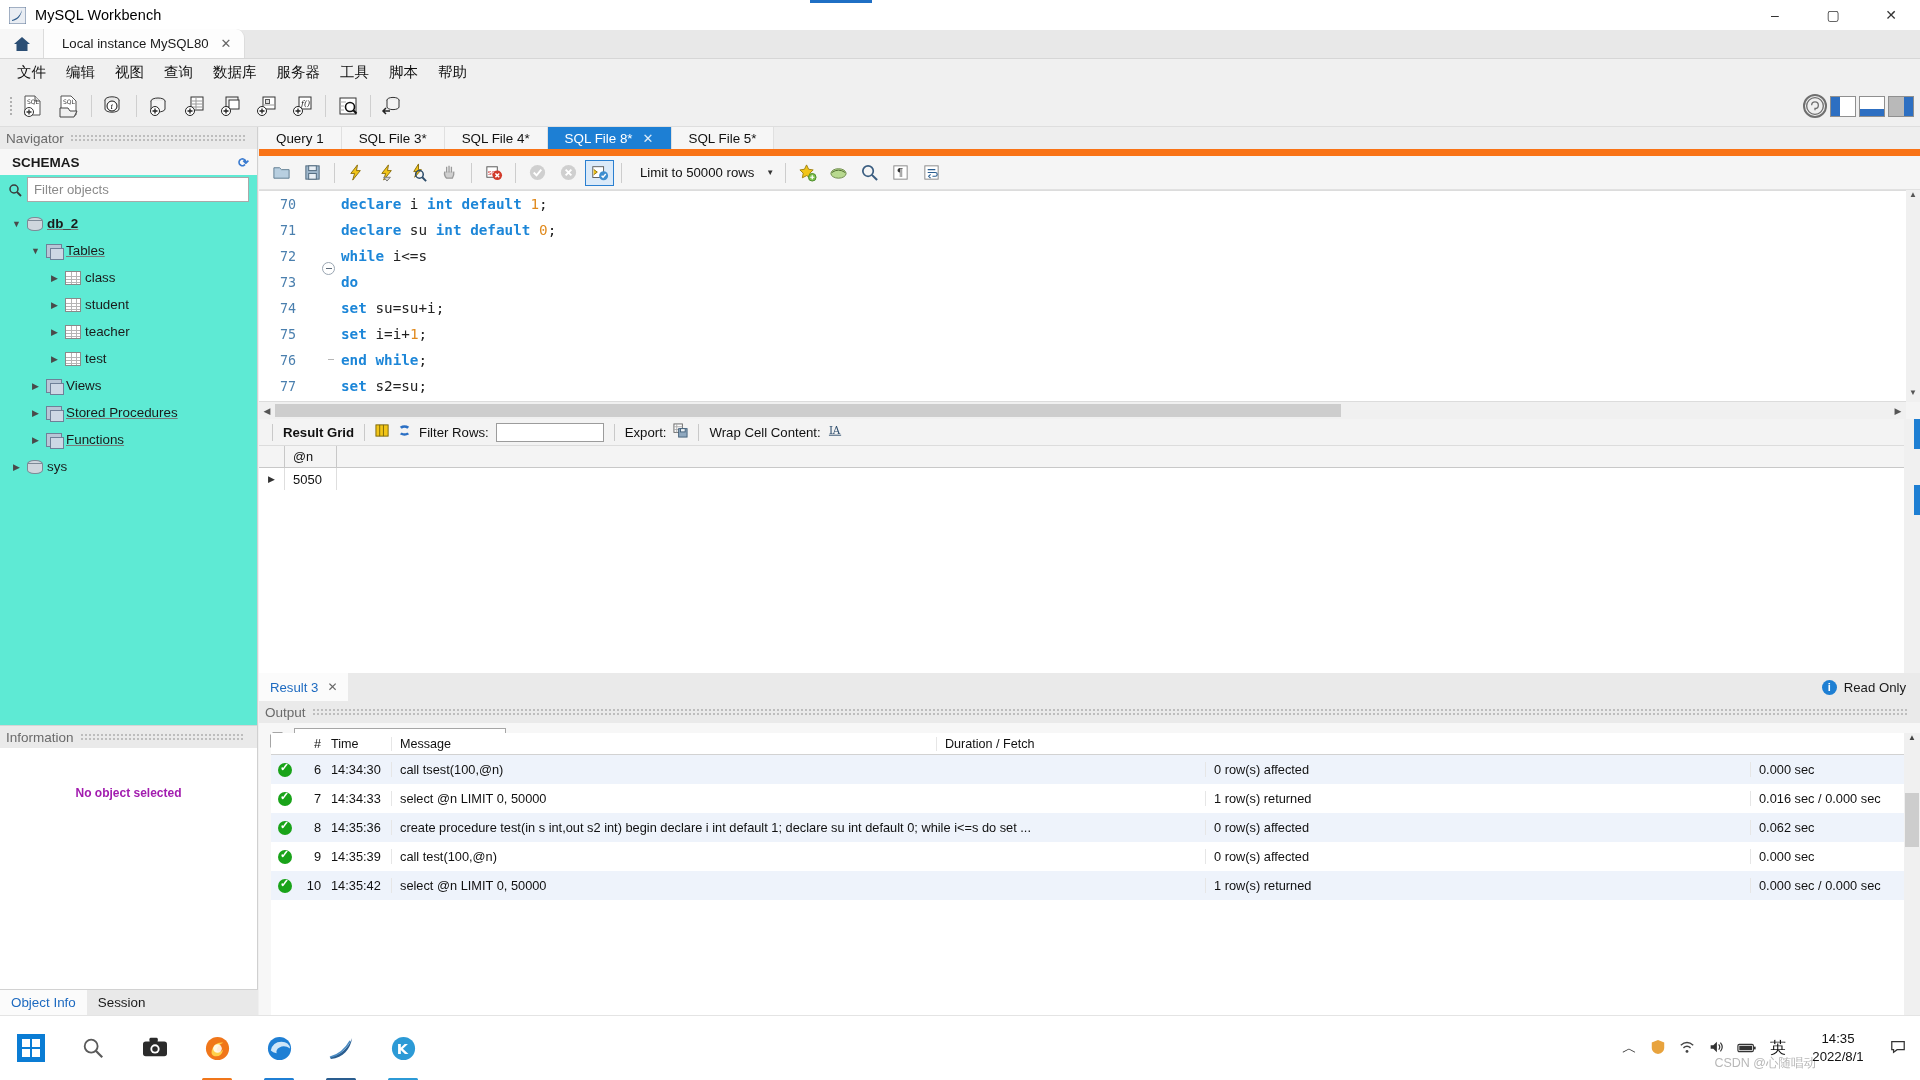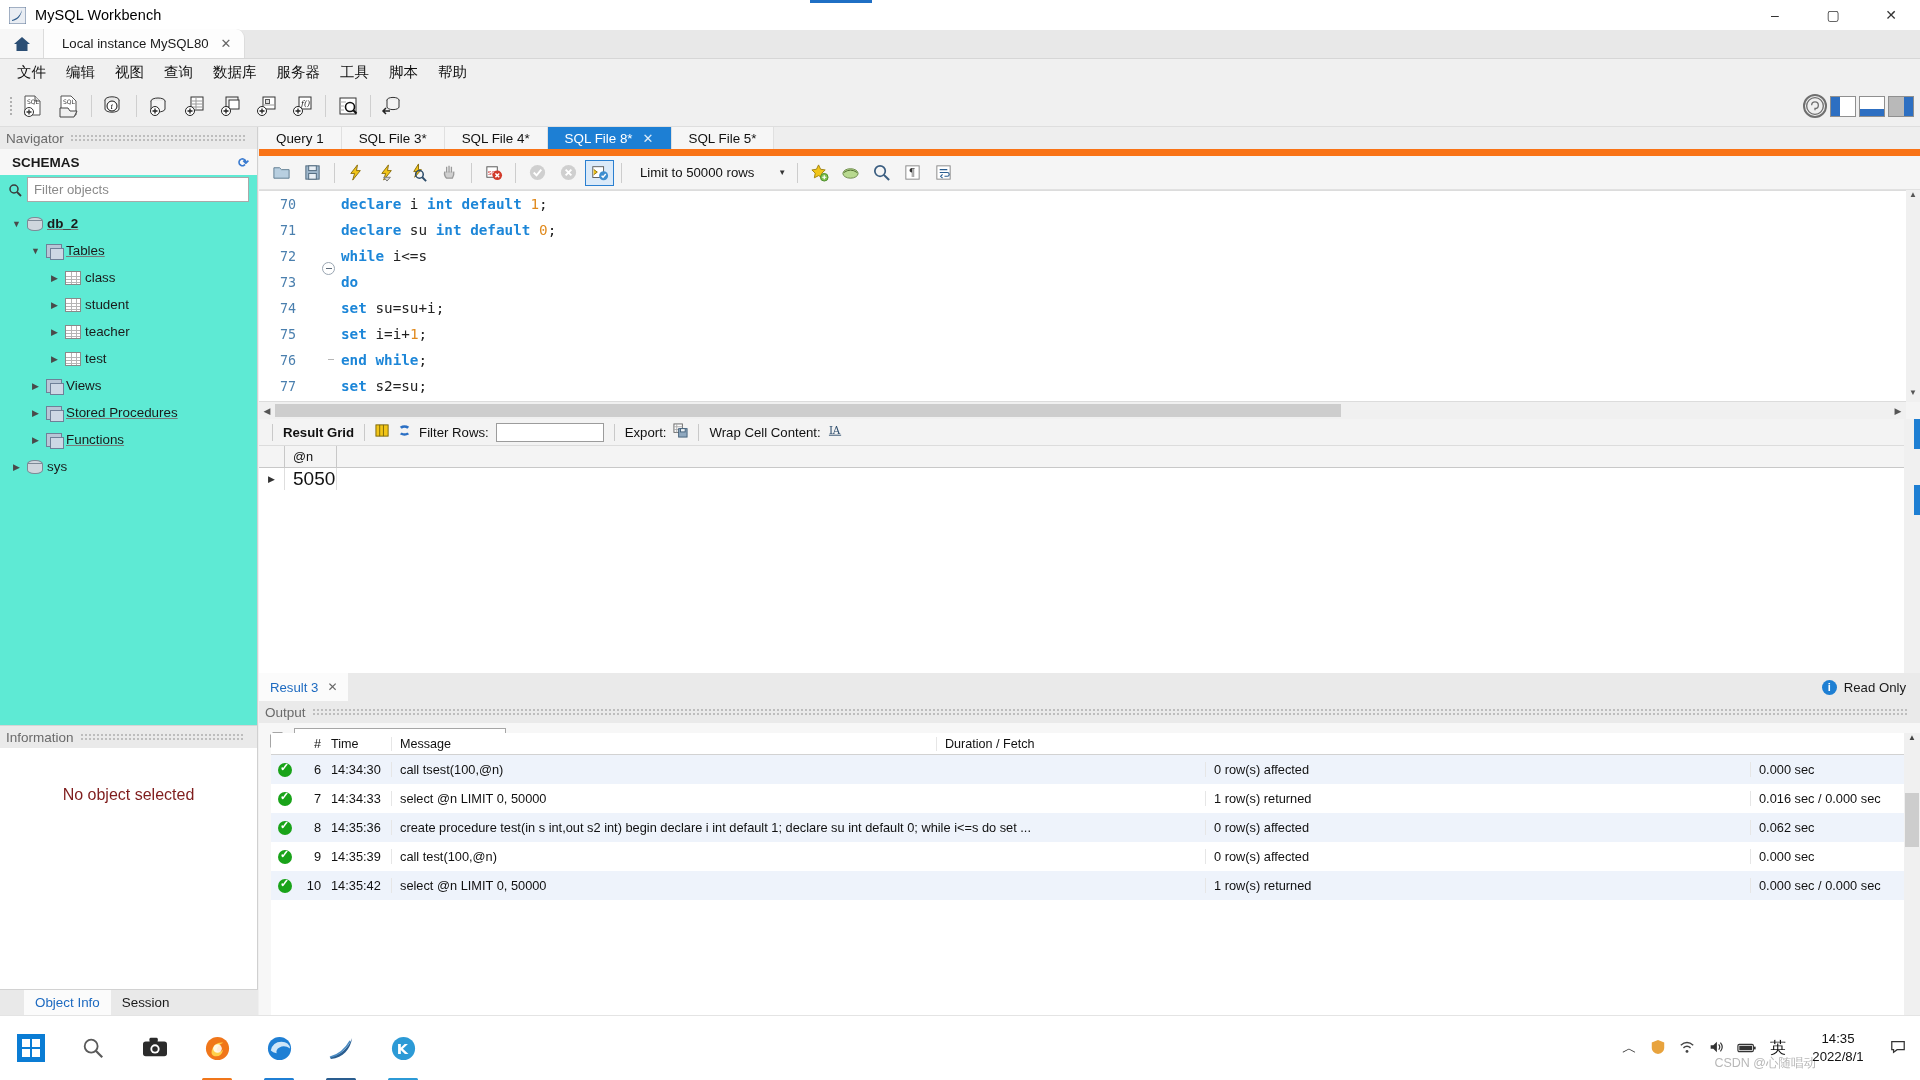--- a/index.html
+++ b/index.html
@@ -127,32 +127,32 @@
   .ico-tbl::after { content:''; position:absolute; top:0; bottom:0; left:5px; width:1px; background:#b5b5b5;
     box-shadow: 5px 0 0 #b5b5b5; }
 
   .nav-tabs {
     position: absolute; bottom: 0; left: 0; width: 258px; height: 26px;
     background: #e9e9e9; display: flex; align-items: stretch; border-top: 1px solid #d2d2d2;
   }
   .nav-tab {
     padding: 0 11px; display: flex; align-items: center; font-size: 13.4px; color: #1a1a1a;
   }
-  .nav-tab.active { background: #fbfbfb; color: #1d6ac0; margin-left: 24px; }
+  .nav-tab.active { background: #fbfbfb; color: #1d6ac0; }
 
   
   .infopane {
     position: absolute; left: 0; bottom: 65px; width: 258px; height: 290px;
     background: #f7f7f7; border-right: 1px solid #d0d0d0; border-top: 1px solid #d5d5d5;
   }
   .infobody {
     position: absolute; top: 22px; left: 0; right: 0; bottom: 26px; background: #fff;
     display: flex; justify-content: center; padding-top: 38px;
   }
-  .infobody .noobj { font-size: 16px; font-weight: normal; color: #7f1d1d; }
+  .infobody .noobj { font-size: 12px; font-weight: bold; color: #a21caf; }
   .info-tabs {
     position: absolute; bottom: 0; left: 0; width: 258px; height: 26px;
     background: #e9e9e9; display: flex; border-top: 1px solid #d2d2d2;
   }
 
   
   .editorarea {
     position: absolute; top: 127px; left: 259px; right: 0; bottom: 65px; background: #f4f4f4;
   }
   .sqltabs {
@@ -167,21 +167,21 @@
   .sqltab .x { font-size: 13px; opacity: .85; }
 
   .sqltoolbar {
     height: 34px; background: #f5f5f5; display: flex; align-items: center;
     padding-left: 8px; gap: 2px; border-bottom: 1px solid #e1e1e1;
   }
   .stb { width: 29px; height: 26px; display: flex; align-items: center; justify-content: center; }
   .stb.framed { border: 1px solid #2a7fd0; background: #dbeaf9; }
   .stb-sep { width: 1px; height: 20px; background: #cdcdcd; margin: 0 5px; }
   .limitbox {
-    display: flex; align-items: center; height: 24px; padding: 0 4px 0 7px; gap: 24px;
+    display: flex; align-items: center; height: 24px; padding: 0 4px 0 7px; gap: 12px;
     font-size: 13.2px; color: #111; margin-left: 4px;
   }
   .limitbox .caret { font-size: 8px; color: #333; }
 
   
   .codewrap { position: absolute; top: 63px; left: 0; right: 0; height: 212px; background: #fff;
     border: 1px solid #dcdcdc; border-left: none; border-right: none; }
   .code { position: absolute; inset: 0 14px 0 0; overflow: hidden;
     font-family: "DejaVu Sans Mono", monospace; font-size: 14.3px; }
   .cline { display: flex; height: 26px; align-items: center; }
@@ -230,21 +230,21 @@
 
   .gridwrap { position: absolute; top: 318px; left: 0; right: 0; height: 228px; background: #fff;
     border-top: 1px solid #dcdcdc; }
   .ghead { display: flex; height: 22px; background: #f4f4f4; border-bottom: 1px solid #c8c8c8; }
   .gh-rowsel { width: 26px; border-right: 1px solid #c8c8c8; }
   .gh-col { width: 52px; border-right: 1px solid #c8c8c8; font-size: 12.8px;
     display: flex; align-items: center; padding-left: 8px; color: #111; }
   .grow { display: flex; height: 22px; }
   .gr-sel { width: 26px; border-right: 1px solid #dedede; display: flex; align-items: center;
     justify-content: center; font-size: 9px; color: #333; }
-  .gr-cell { width: 52px; border-right: 1px solid #dedede; font-size: 19px;
+  .gr-cell { width: 52px; border-right: 1px solid #dedede; font-size: 13px;
     display: flex; align-items: center; padding-left: 8px; color: #111; }
   .grid-right-rail { position: absolute; top: 292px; right: 0; width: 16px; height: 254px; background: #f0f0f0; }
   .rail-mark { position: absolute; right: 0; width: 6px; height: 30px; background: #1e7fd3; }
 
   
   .resulttabbar {
     position: absolute; top: 546px; left: 0; right: 0; height: 28px; background: #eaeaea;
     display: flex; align-items: center;
   }
   .resulttab {

